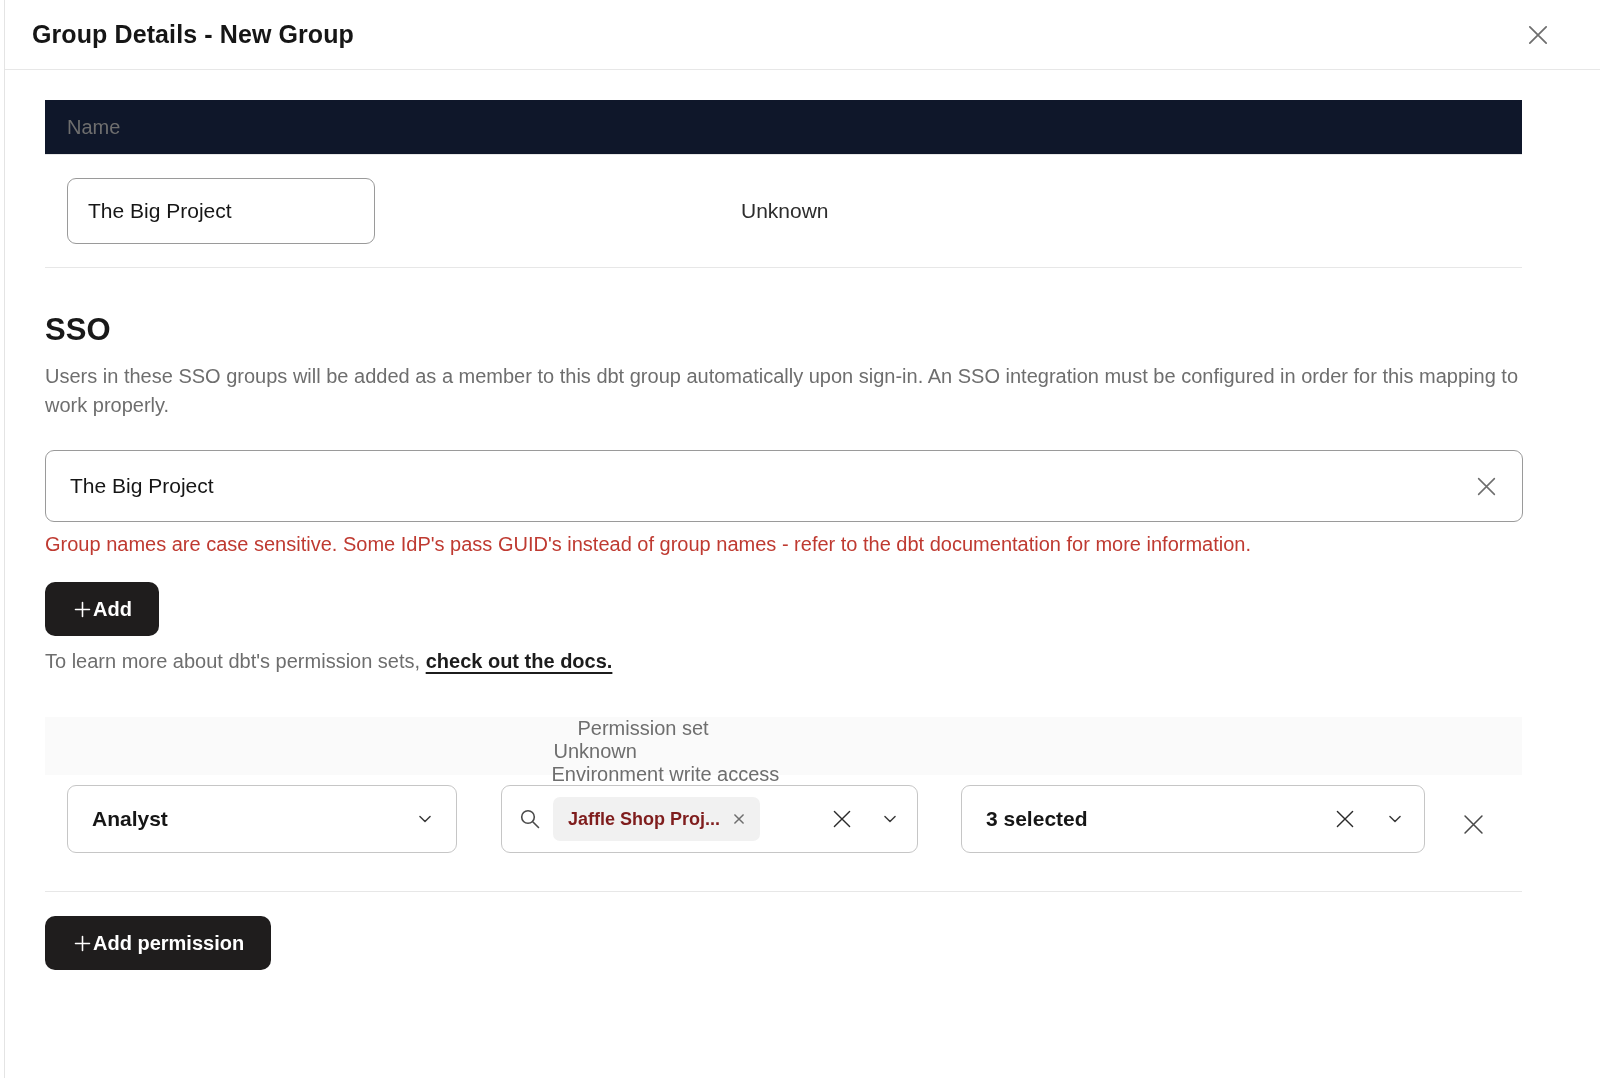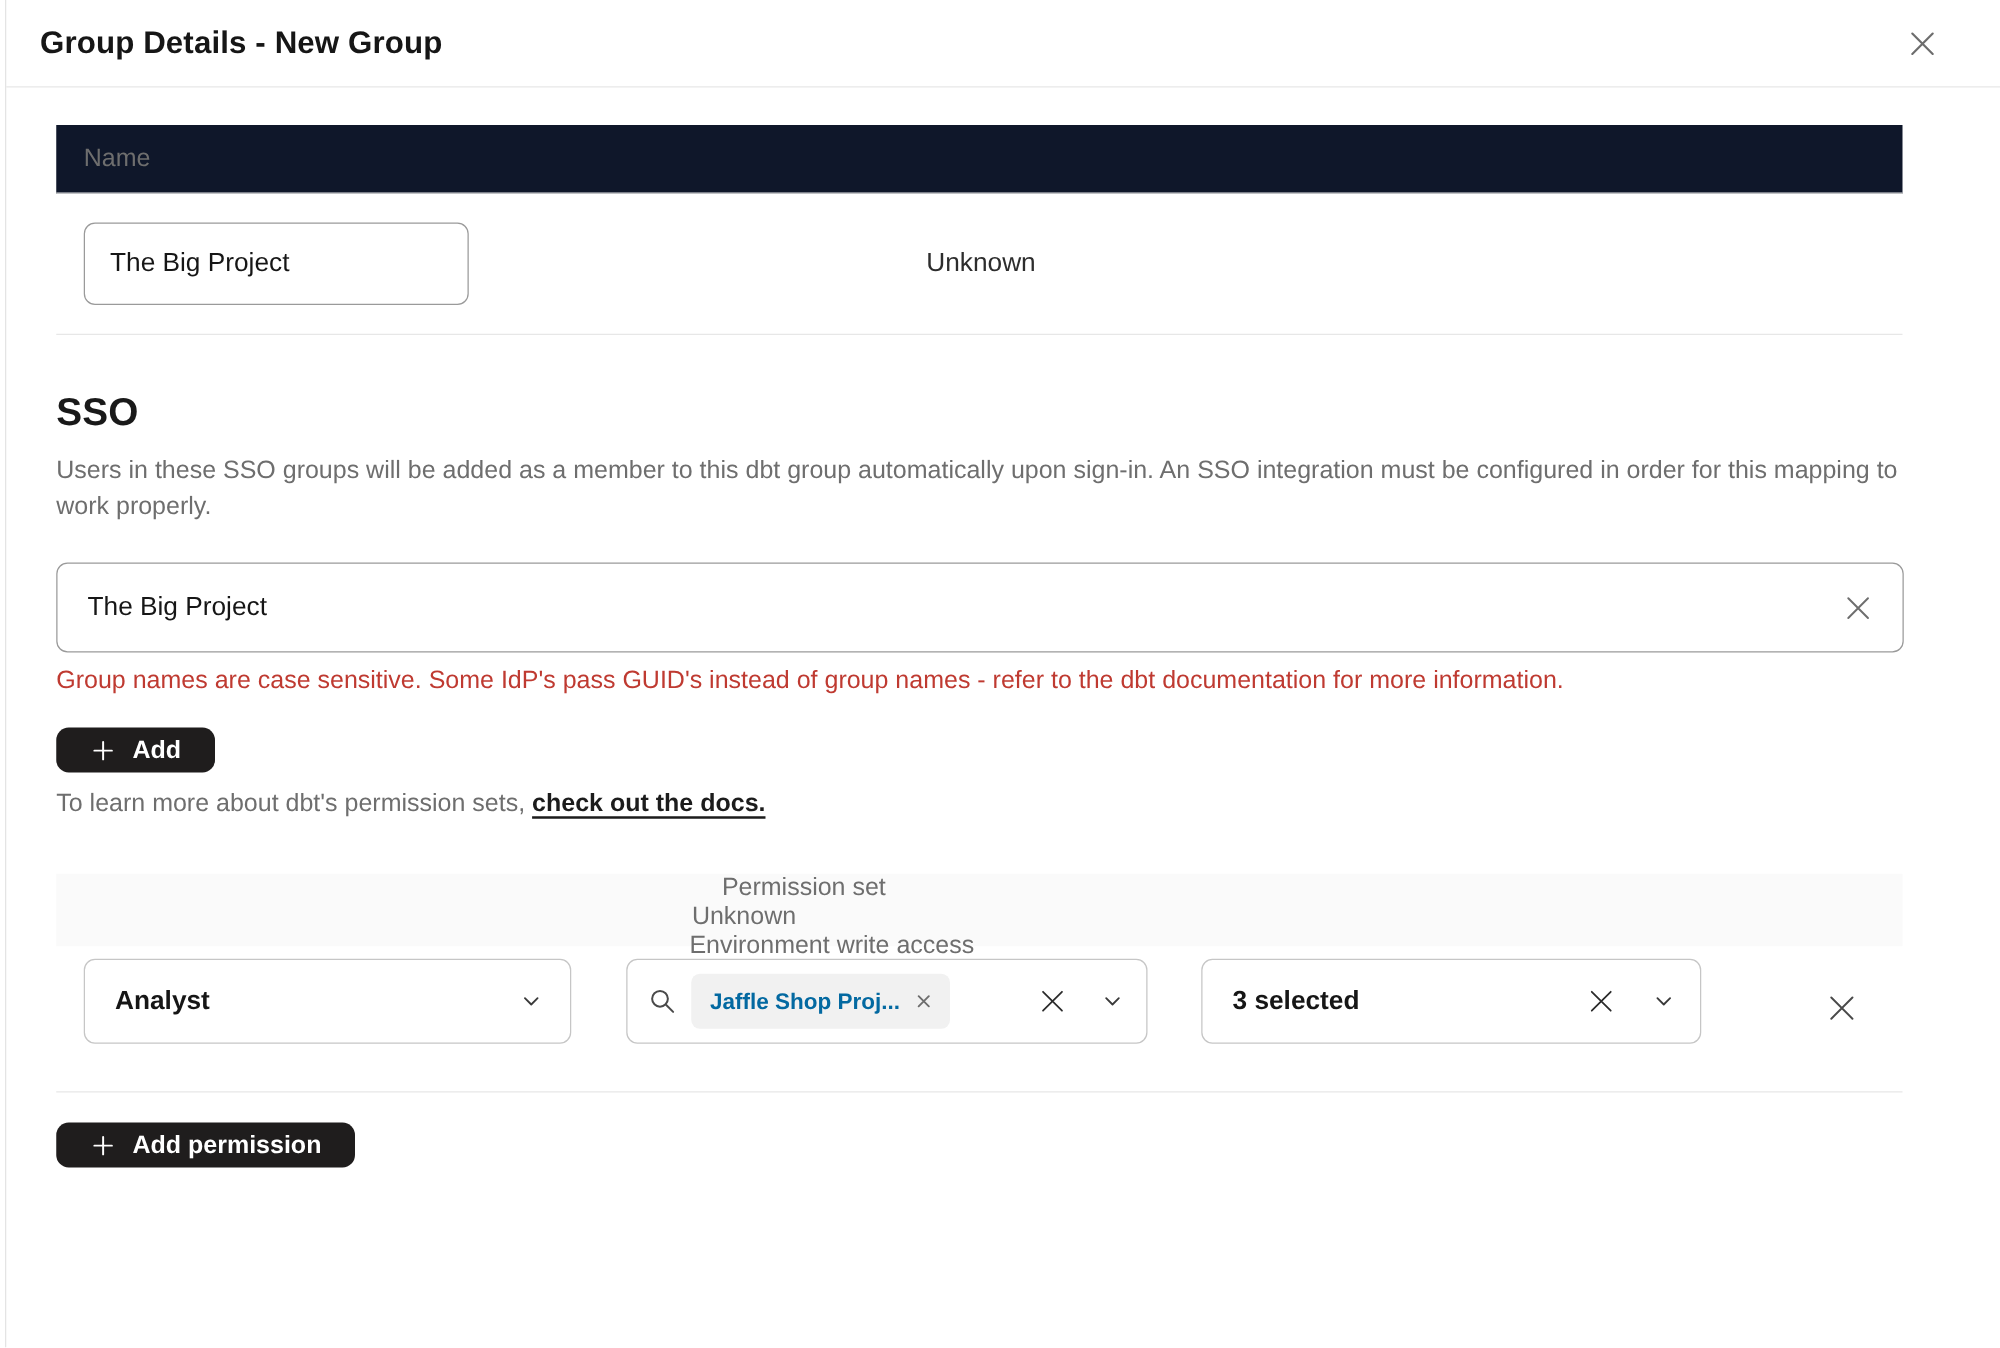--- a/index.html
+++ b/index.html
@@ -79,22 +79,22 @@
     height: 100%; padding: 0 24px;
     font-family: "Liberation Sans", sans-serif;
     font-size: 21px; color: #161616;
     background: transparent;
   }
   .error-text { margin-top: 11px; font-size: 20px; color: #bf3a31; }
 
   
   .dark-btn {
     margin-top: 26px;
-    height: 36px;
-    display: inline-flex; align-items: center; gap: 13px;
+    height: 54px;
+    display: inline-flex; align-items: center; 
     background: #1f1d1d; color: #fff;
     border: none; border-radius: 10px;
     padding: 0 27px; cursor: pointer;
     font-family: "Liberation Sans", sans-serif;
     font-size: 20px; font-weight: 700;
   }
 
   
   .perm-section .section-heading { margin-top: 48px; }
   .perm-desc { font-size: 20px; color: #6e6e6e; margin-top: 14px; }
@@ -123,27 +123,27 @@
   }
   .select-analyst { width: 390px; margin-left: 22px; padding: 0 22px 0 24px; gap: 11px; }
   .select-analyst .chev { margin-left: auto; }
 
   .combo-project { width: 417px; padding: 0 18px 0 16px; font-weight: 400; }
   .chip {
     display: inline-flex; align-items: center; gap: 12px;
     background: #f1f1f1; border-radius: 7px;
     height: 44px; padding: 0 14px 0 15px;
     margin-left: 11px;
-    font-size: 18px; font-weight: 700; color: #0369a1;
+    font-size: 18px; font-weight: 700; color: #7f1d1d;
     white-space: nowrap;
   }
   .combo-project .clear-x { margin-left: auto; }
   .combo-project .chev { margin-left: 26px; }
 
-  .select-env { width: 400px; padding: 0 20px 0 24px; }
+  .select-env { width: 464px; padding: 0 20px 0 24px; }
   .select-env .clear-x { margin-left: auto; }
   .select-env .chev { margin-left: 28px; }
 
   .mini-btn { background: none; border: none; cursor: pointer; display: inline-flex; align-items: center; padding: 0; }
 
   .perm-divider { border: none; border-top: 1px solid #e7e7e7; margin-top: 0; }
   .perm-section .dark-btn { margin-top: 24px; }
 
   svg { display: block; }
 </style>

